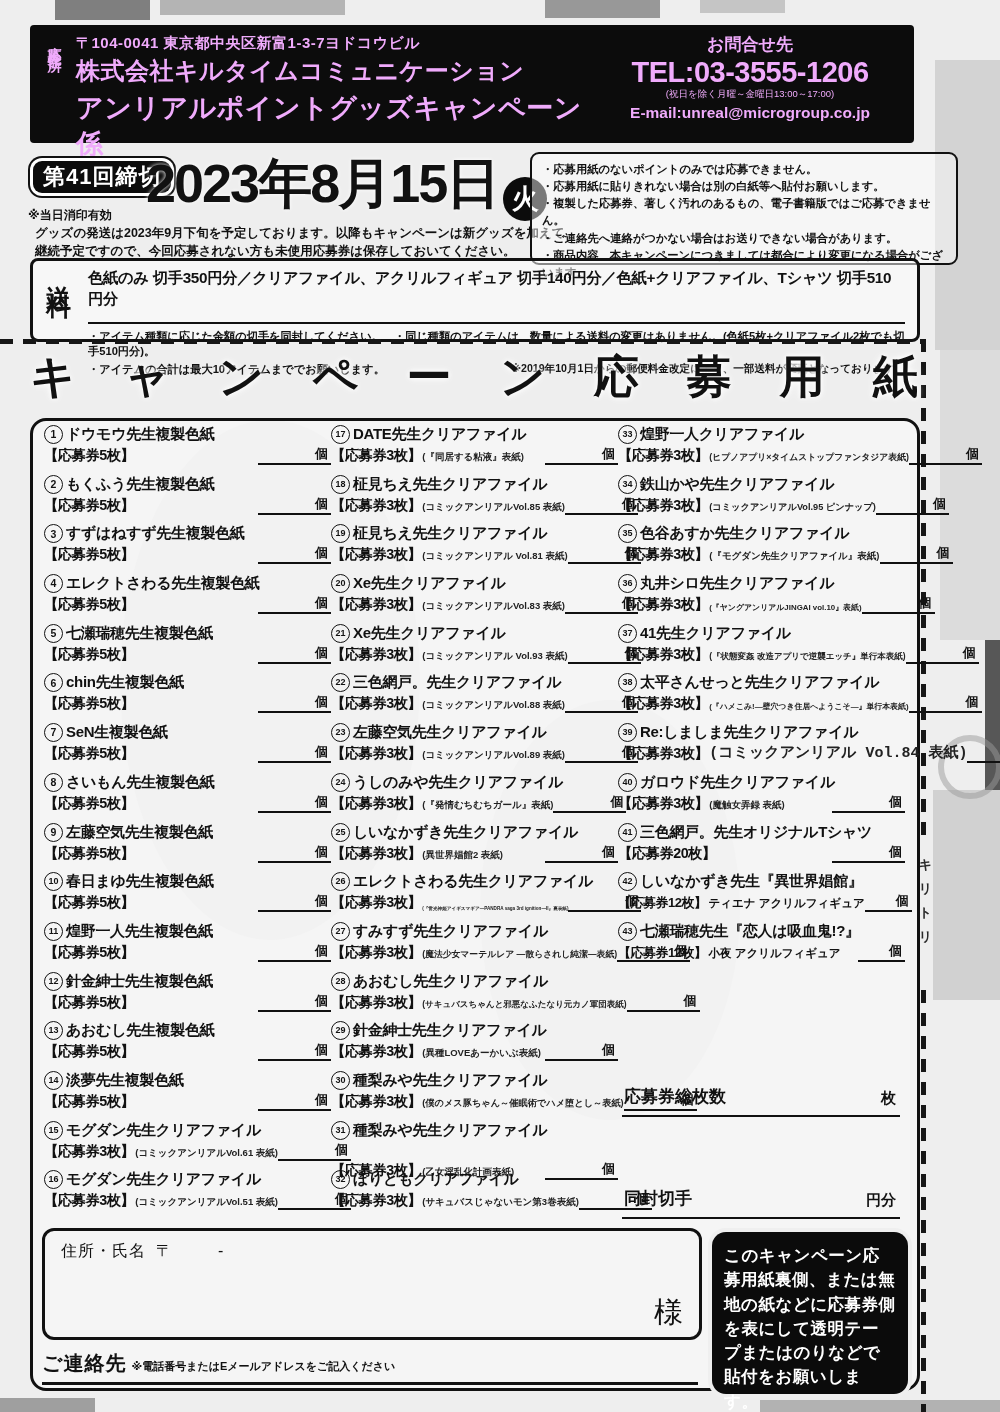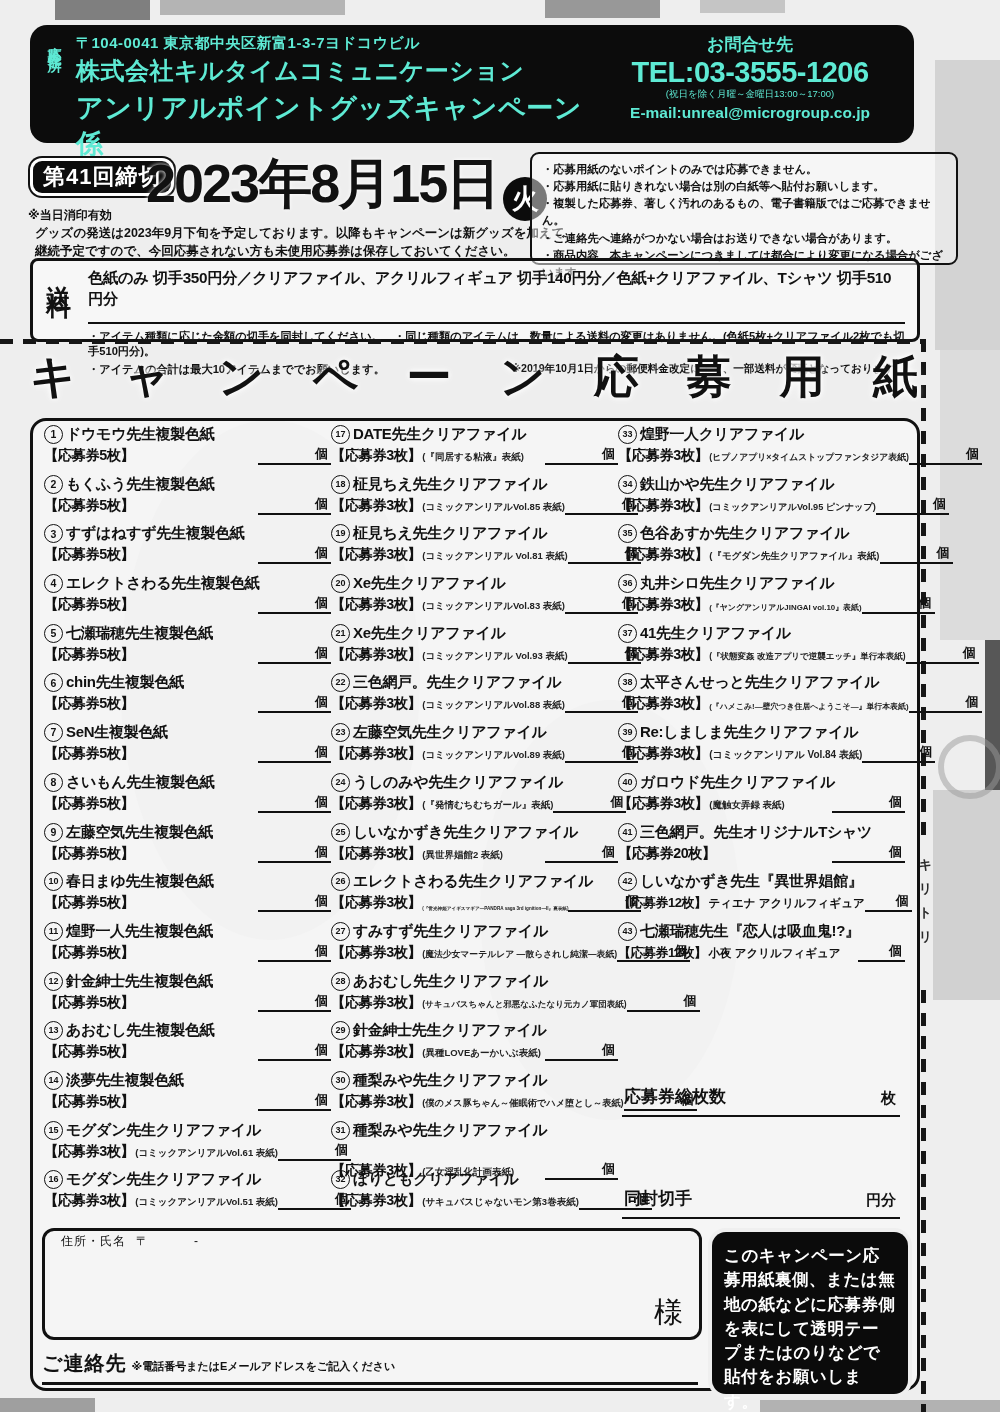--- a/index.html
+++ b/index.html
@@ -2,22 +2,22 @@
 <html><head>
 <meta charset="utf-8">
 <style>
   html,body{margin:0;padding:0;background:#e9e9e9;}
   .page{position:relative;width:1000px;height:1412px;overflow:hidden;
         background:#eeeeee;font-family:"Liberation Sans","DejaVu Sans",sans-serif;color:#111;}
   .bgshape{position:absolute;z-index:0;}
   .layer{position:absolute;z-index:1;}
 
   
-  .header-box{left:30px;top:25px;width:884px;height:118px;background:#0c0c0c;border-radius:17px;
-              display:flex;color:#5eead4;}
+  .header-box{left:30px;top:25px;width:884px;height:118px;background:#0c0c0c;border-radius:4px;
+              display:flex;color:#f0abfc;}
   .vlabel{writing-mode:vertical-rl;text-orientation:upright;font-size:14px;font-weight:bold;
           letter-spacing:3px;padding:10px 4px 0 16px;}
   .addr{flex:1;padding:9px 0 0 8px;}
   .addr1{font-size:15px;font-weight:bold;letter-spacing:.5px;}
   .addr2{font-size:24px;font-weight:bold;margin-top:2px;letter-spacing:.5px;}
   .addr3{font-size:27px;font-weight:bold;margin-top:3px;letter-spacing:.5px;}
   .contact{width:300px;text-align:center;padding:8px 14px 0 0;}
   .c1{font-size:17px;font-weight:bold;}
   .c2{font-size:29px;font-weight:bold;letter-spacing:-.5px;}
   .c3{font-size:9.5px;margin-top:-1px;}
@@ -78,21 +78,21 @@
   .item-sub.tight .ticket{font-size:13px;}
   .item-sub.tight .count{width:44px;}
   .total{display:flex;justify-content:space-between;align-items:flex-end;border-bottom:2.5px solid #111;
          width:272px;margin-left:4px;padding:0 4px 7px 2px;}
   .total .tl{font-size:17px;font-weight:bold;}
   .total .tu{font-size:15px;font-weight:bold;}
   .t1{margin-top:113px;} .t2{margin-top:70px;}
 
   
   .addr-box{left:42px;top:1228px;width:654px;height:106px;border:3px solid #111;border-radius:12px;}
-  .addr-row{padding:2px 0 0 16px;font-size:12px;display:flex;align-items:baseline;}
+  .addr-row{padding:10px 0 0 16px;font-size:16px;display:flex;align-items:baseline;}
   .addr-label{letter-spacing:1px;}
   .postal-mark{margin-left:10px;}
   .hyphen{margin-left:46px;}
   .sama{position:absolute;right:16px;bottom:4px;font-size:29px;}
   .contact-line{left:42px;top:1350px;width:656px;border-bottom:3px solid #111;
                 display:flex;align-items:baseline;padding-bottom:5px;}
   .contact-label{font-size:20px;font-weight:bold;letter-spacing:1px;}
   .contact-note{font-size:11px;font-weight:bold;margin-left:5px;}
   .paste-box{left:712px;top:1232px;width:172px;height:140px;background:#0b0b0b;border-radius:14px;
              color:#fff;font-size:16.5px;font-weight:bold;line-height:1.47;padding:11px 12px;
@@ -475,21 +475,21 @@
           <div class="item-sub">
             <span class="ticket">【応募券3枚】</span>
             <span class="note" style="font-size: 7.9px;">(『ハメこみ!―壁穴つき住居へようこそ―』単行本表紙)</span>
             <span class="count">個</span>
           </div>
         </div>
         <div class="item">
           <div class="item-title"><span class="cnum two">39</span>Re:しましま先生クリアファイル</div>
           <div class="item-sub">
             <span class="ticket">【応募券3枚】</span>
-            <span class="note" style="font-size: 10px;">(コミックアンリアル Vol.84 表紙)</span>
+            <span class="note" style="font-size: 15px; font-family: Liberation Mono, monospace;">(コミックアンリアル Vol.84 表紙)</span>
             <span class="count">個</span>
           </div>
         </div>
         <div class="item">
           <div class="item-title"><span class="cnum two">40</span>ガロウド先生クリアファイル</div>
           <div class="item-sub">
             <span class="ticket">【応募券3枚】</span>
             <span class="note" style="font-size: 9.5px;">(魔触女弄録 表紙)</span>
             <span class="count">個</span>
           </div>

